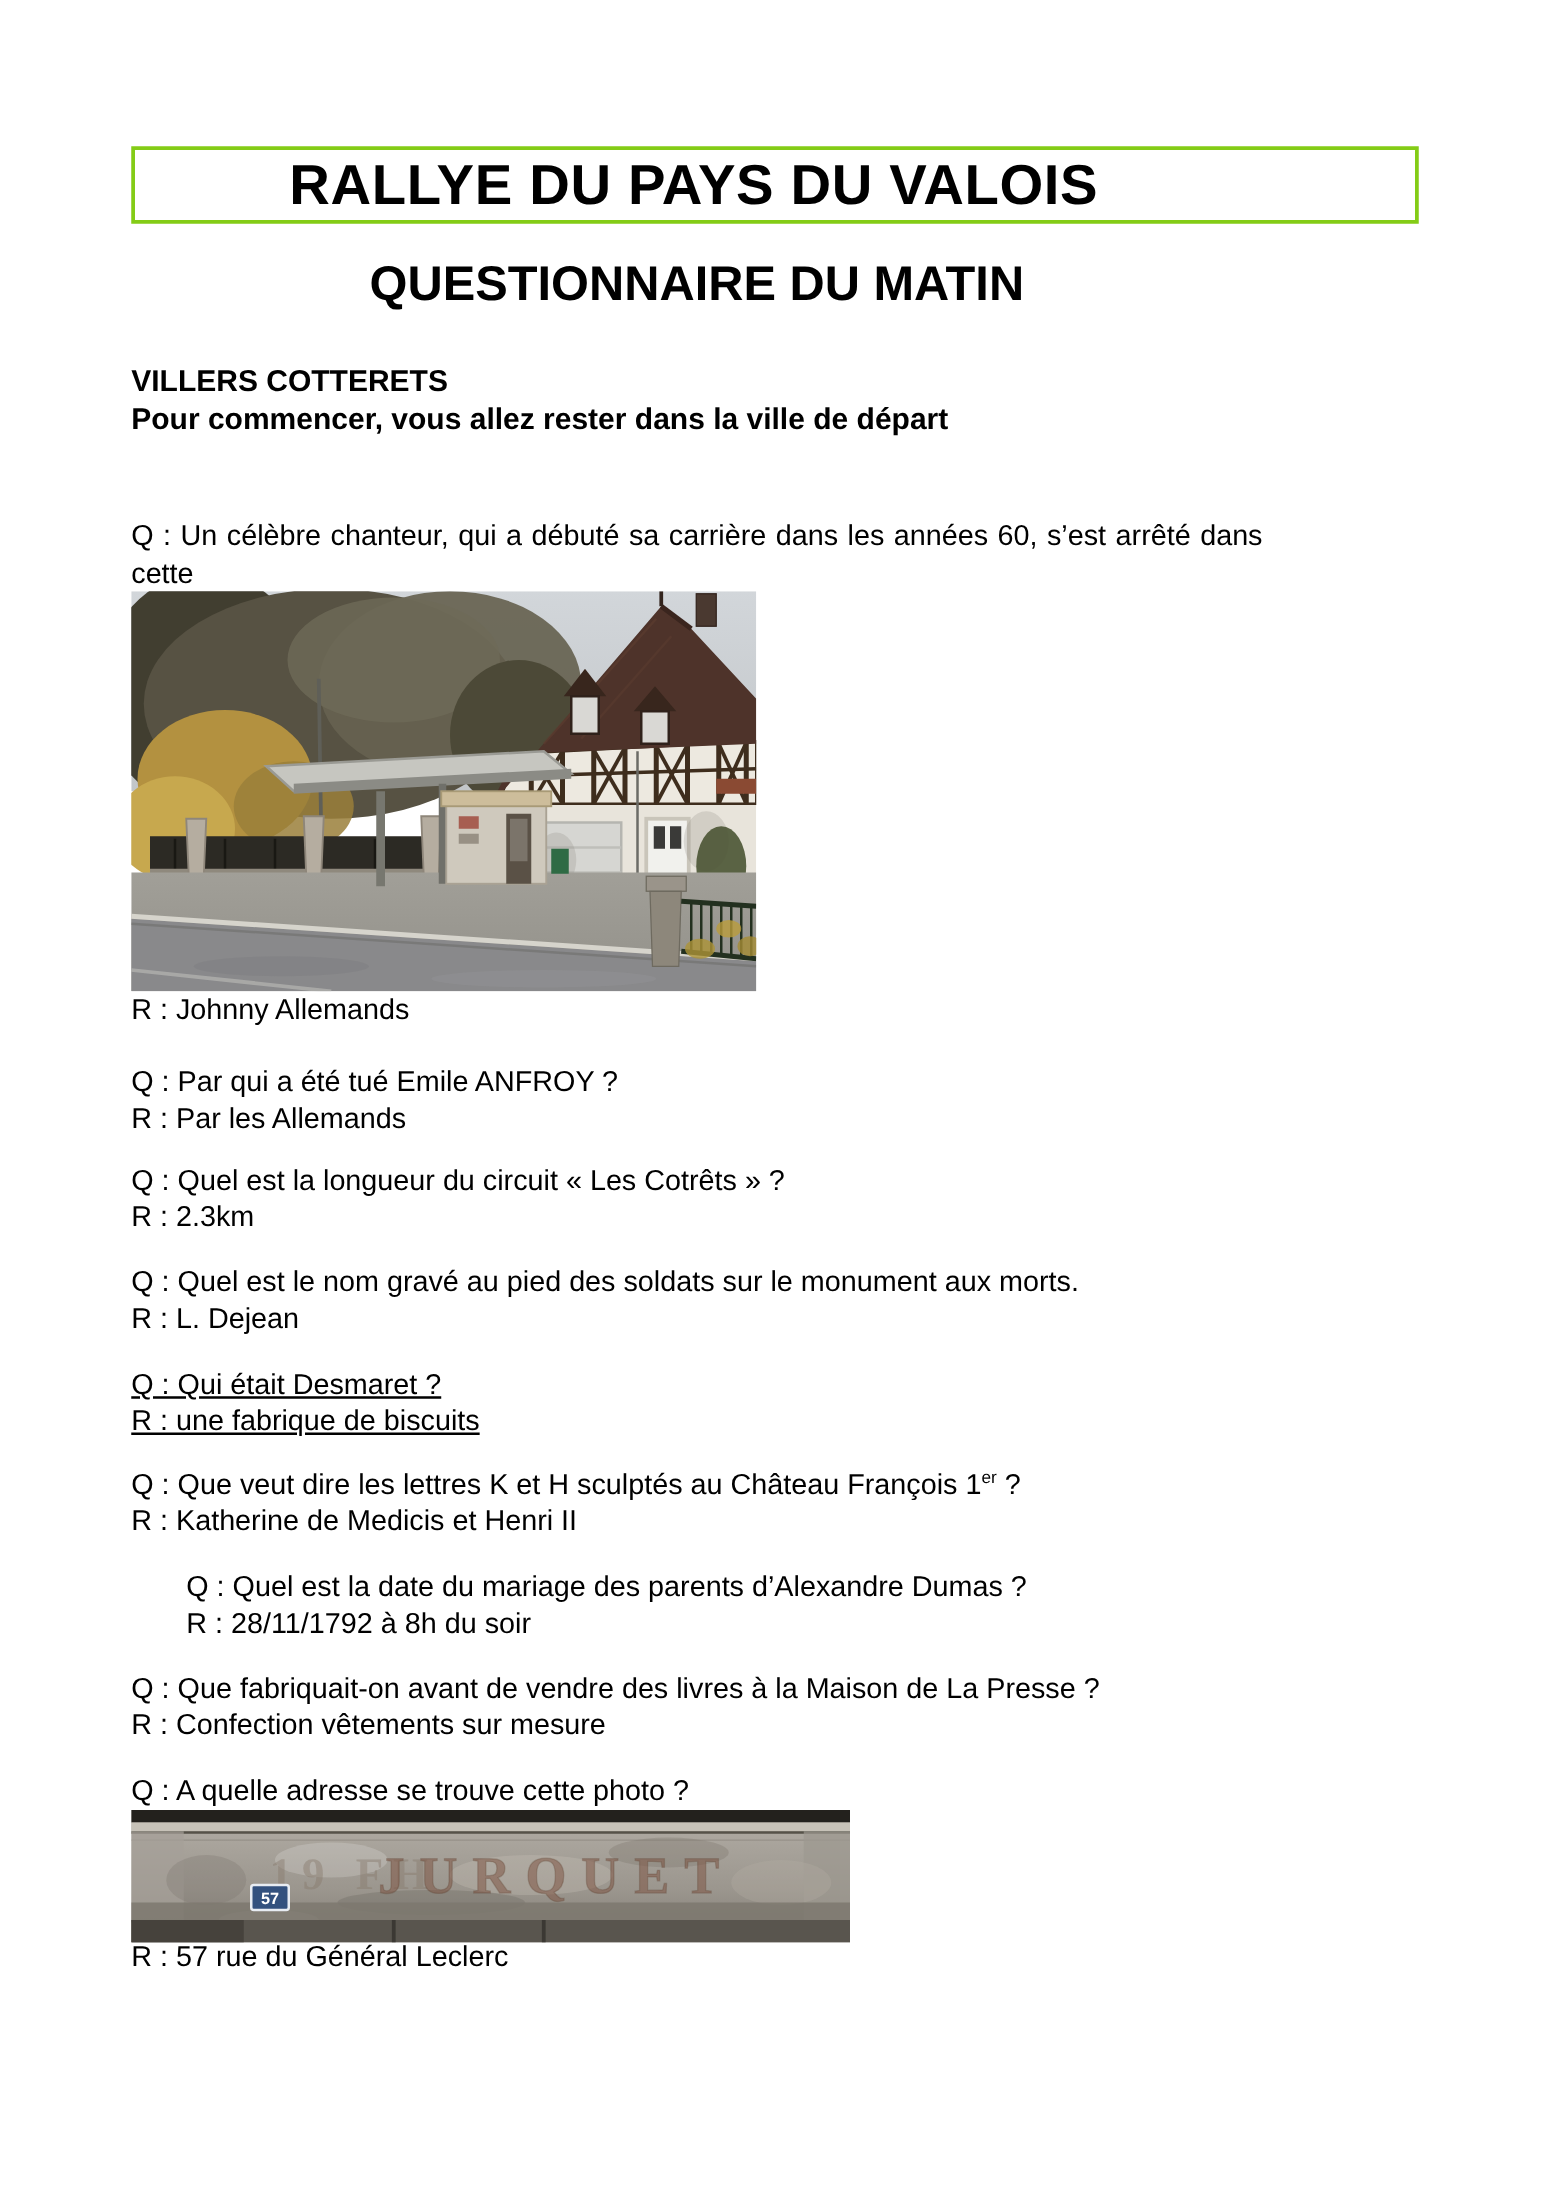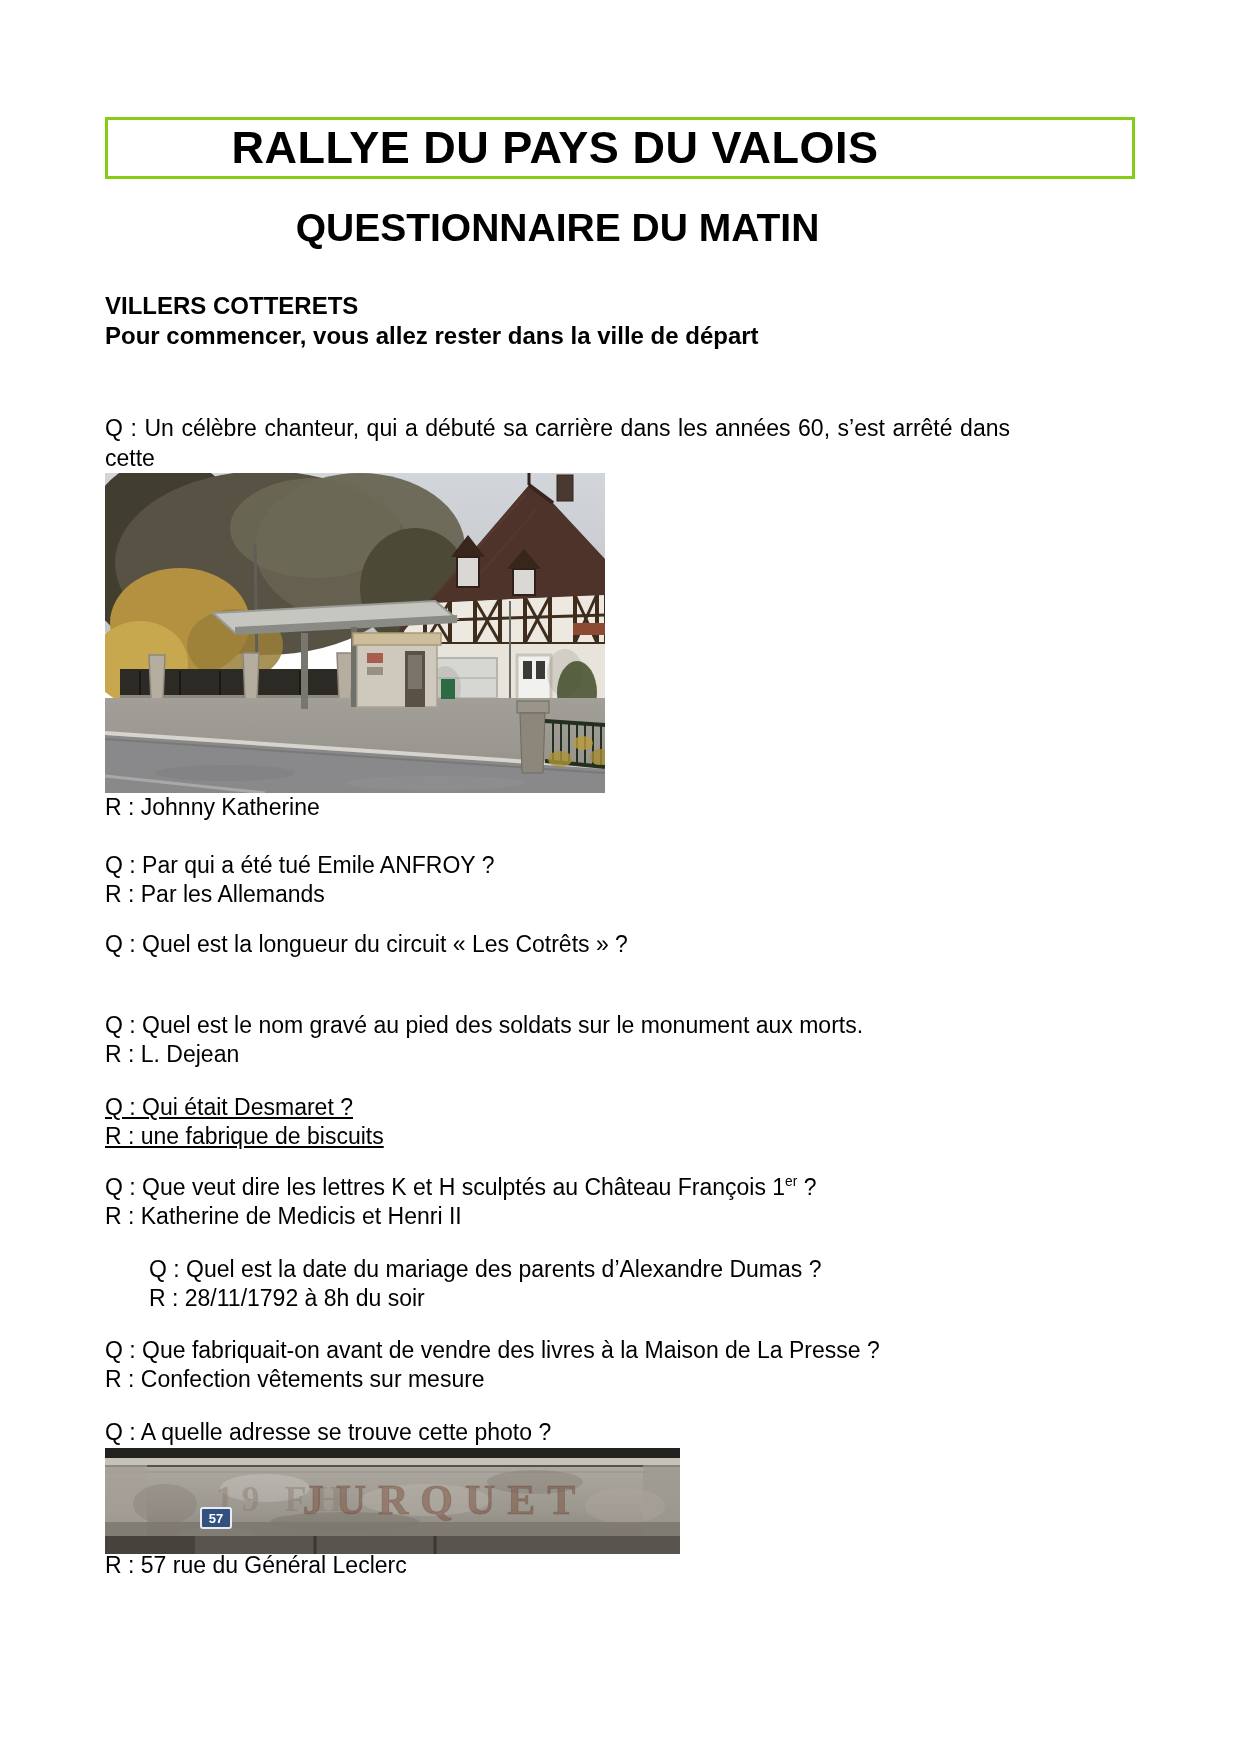--- a/index.html
+++ b/index.html
@@ -181,29 +181,30 @@
             <line x1="488" y1="250" x2="488" y2="292"></line>
           <line x1="496" y1="251" x2="496" y2="293"></line>
         </g>
         <ellipse cx="455" cy="286" rx="12" ry="8" fill="#ac9337" opacity="0.8"></ellipse>
         <ellipse cx="478" cy="270" rx="10" ry="7" fill="#b99c3c" opacity="0.8"></ellipse>
         <ellipse cx="495" cy="284" rx="10" ry="8" fill="#a58c35" opacity="0.8"></ellipse>
       </g>
     </svg>
   </div>
 
-  <div class="abs qline r1">R : Johnny Katherine</div>
+  <div class="abs qline r1">R : Johnny Allemands</div>
 
   <div class="abs qblock qa2">
     <div>Q : Par qui a été tué Emile ANFROY ?</div>
     <div>R : Par les Allemands</div>
   </div>
 
   <div class="abs qblock qa3">
     <div>Q : Quel est la longueur du circuit « Les Cotrêts » ?</div>
+    <div>R : 2.3km</div>
   </div>
 
   <div class="abs qblock qa4">
     <div>Q : Quel est le nom gravé au pied des soldats sur le monument aux morts.</div>
     <div>R : L. Dejean</div>
   </div>
 
   <div class="abs qblock qa5">
     <div>Q : Qui était Desmaret ?</div>
     <div>R : une fabrique de biscuits</div>

